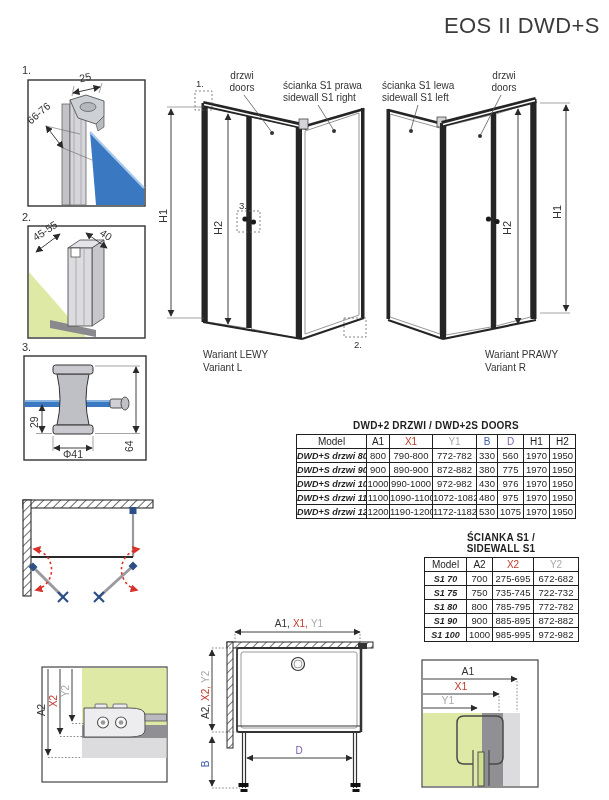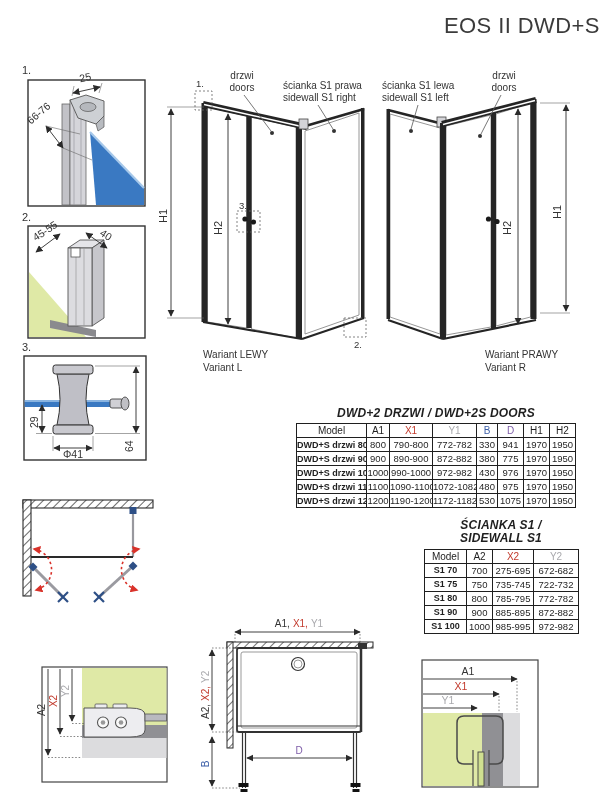--- a/index.html
+++ b/index.html
@@ -13,28 +13,28 @@
   .t9{font-size:9.5px}.t10{font-size:10px}.t105{font-size:10.5px}.t11{font-size:11px}
   .red{fill:#c23a2c}.gray{fill:#a9a9ad}.blue{fill:#3c5fa8}.purple{fill:#7d5ca8}
   .dim{stroke:#2a2a2a;stroke-width:.9;fill:none}
   .thin{stroke:#666;stroke-width:.6;fill:none}
   .dash{stroke:#666;stroke-width:.8;stroke-dasharray:2,2;fill:none}
   .dot{stroke:#555;stroke-width:.7;stroke-dasharray:1.6,1.8;fill:none}
   .glassline{stroke:#8a8a8a;stroke-width:.9;fill:none}
   .callout{stroke:#555;stroke-width:.8;fill:none}
   
   .tblwrap{position:absolute}
-  .tbl-title{font-size:12px;font-weight:700;font-style:italic;text-align:center;
-             color:#1f1f1f;margin:0 0 3px;line-height:1.12;letter-spacing:.2px}
+  .tbl-title{font-size:10px;font-weight:700;text-align:center;
+             color:#1f1f1f;margin:13px 0 3px;line-height:1.12;letter-spacing:.2px}
   table.spec{border-collapse:collapse;table-layout:fixed;width:100%;color:#1f1f1f;
              border:1.5px solid #1f1f1f}
   .spec th,.spec td{border:1px solid #1f1f1f;text-align:center;vertical-align:middle;
              font-size:9.5px;padding:1px 0;height:11px;white-space:nowrap;overflow:hidden}
   .spec th{font-size:10px;font-weight:400}
-  .spec td.model{font-weight:700;font-size:9px}
+  .spec td.model{font-style:italic;font-weight:700;font-size:9px}
   .c-red{color:#c23a2c}.c-gray{color:#a9a9ad}.c-blue{color:#3c5fa8}.c-purple{color:#7d5ca8}
 </style>
 </head>
 <body>
 
 <div class="page">
 
   <div class="title">EOS II DWD+S</div>
 
   <svg class="abs" style="left:15px;top:58px" width="137" height="152" viewBox="15 58 137 152">
@@ -275,21 +275,21 @@
         <th>H2</th>
       </tr>
         </thead>
       <tbody>
         <tr>
           <td class="model">DWD+S drzwi 80</td>
           <td>800</td>
           <td>790-800</td>
           <td>772-782</td>
           <td>330</td>
-          <td>941</td>
+          <td>560</td>
           <td>1970</td>
           <td>1950</td>
         </tr>
         <tr>
           <td class="model">DWD+S drzwi 90</td>
           <td>900</td>
           <td>890-900</td>
           <td>872-882</td>
           <td>380</td>
           <td>775</td>

